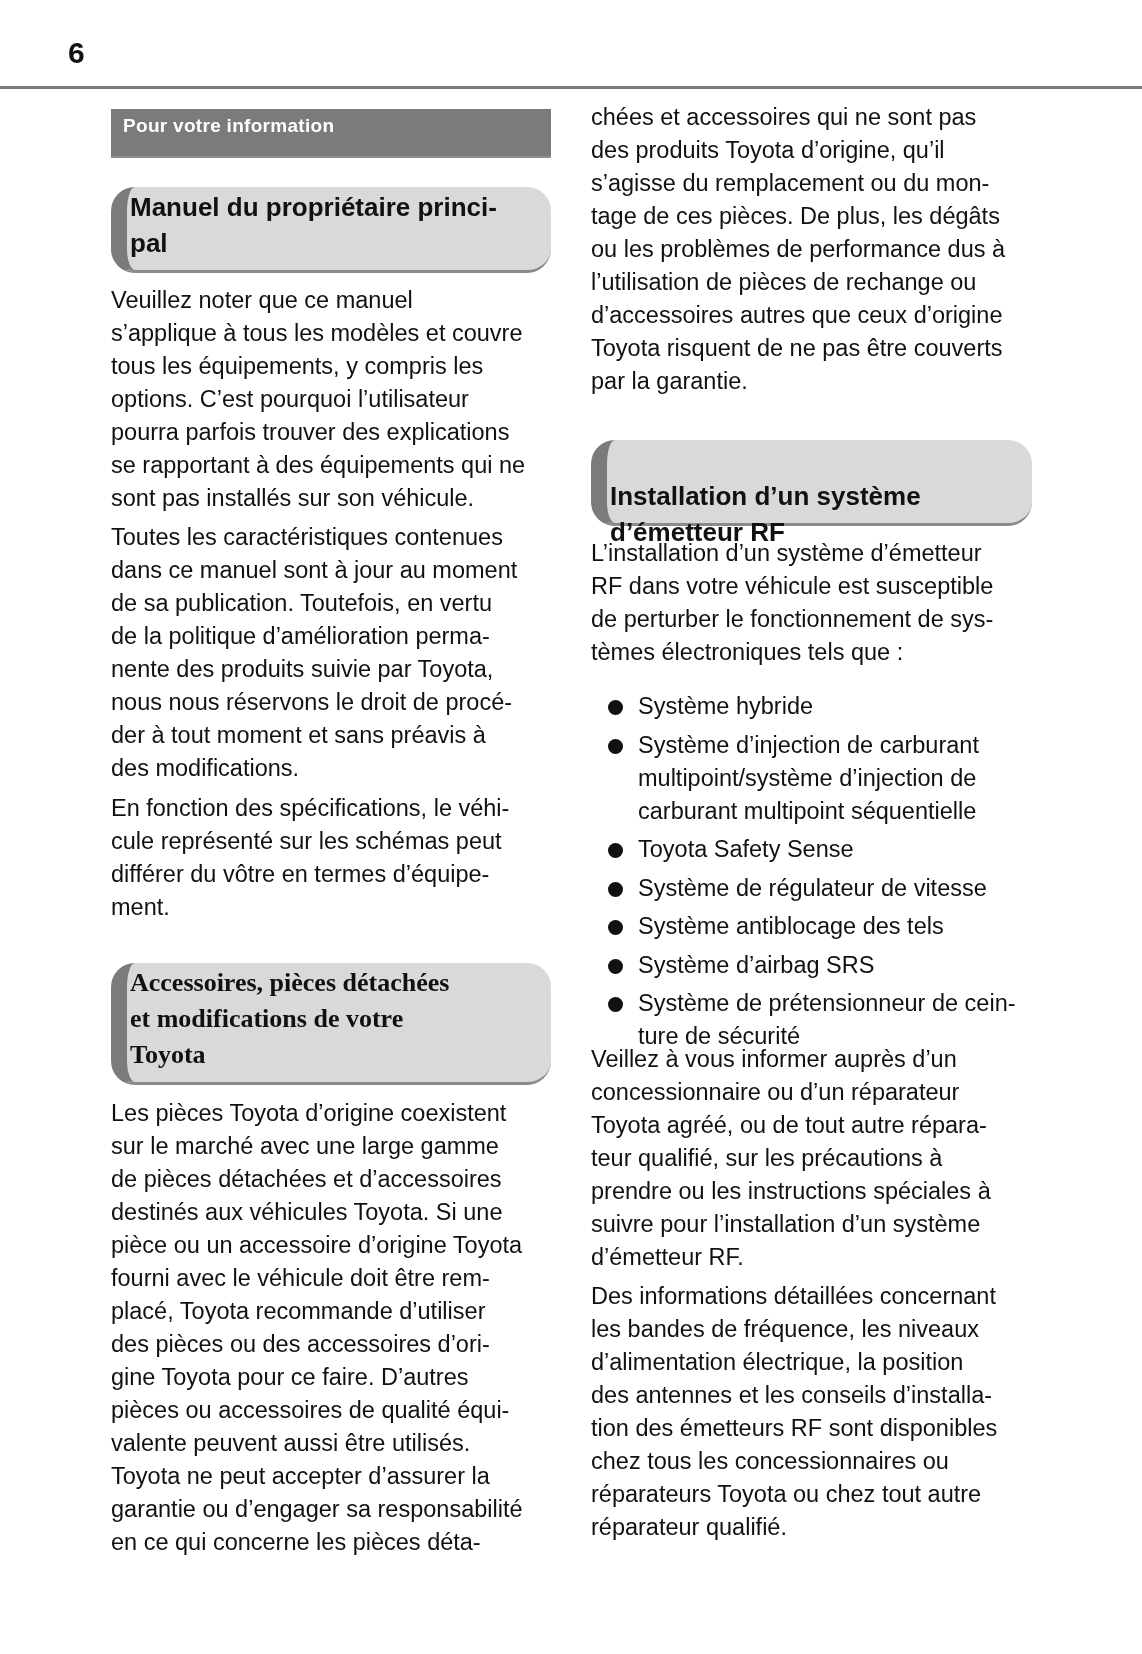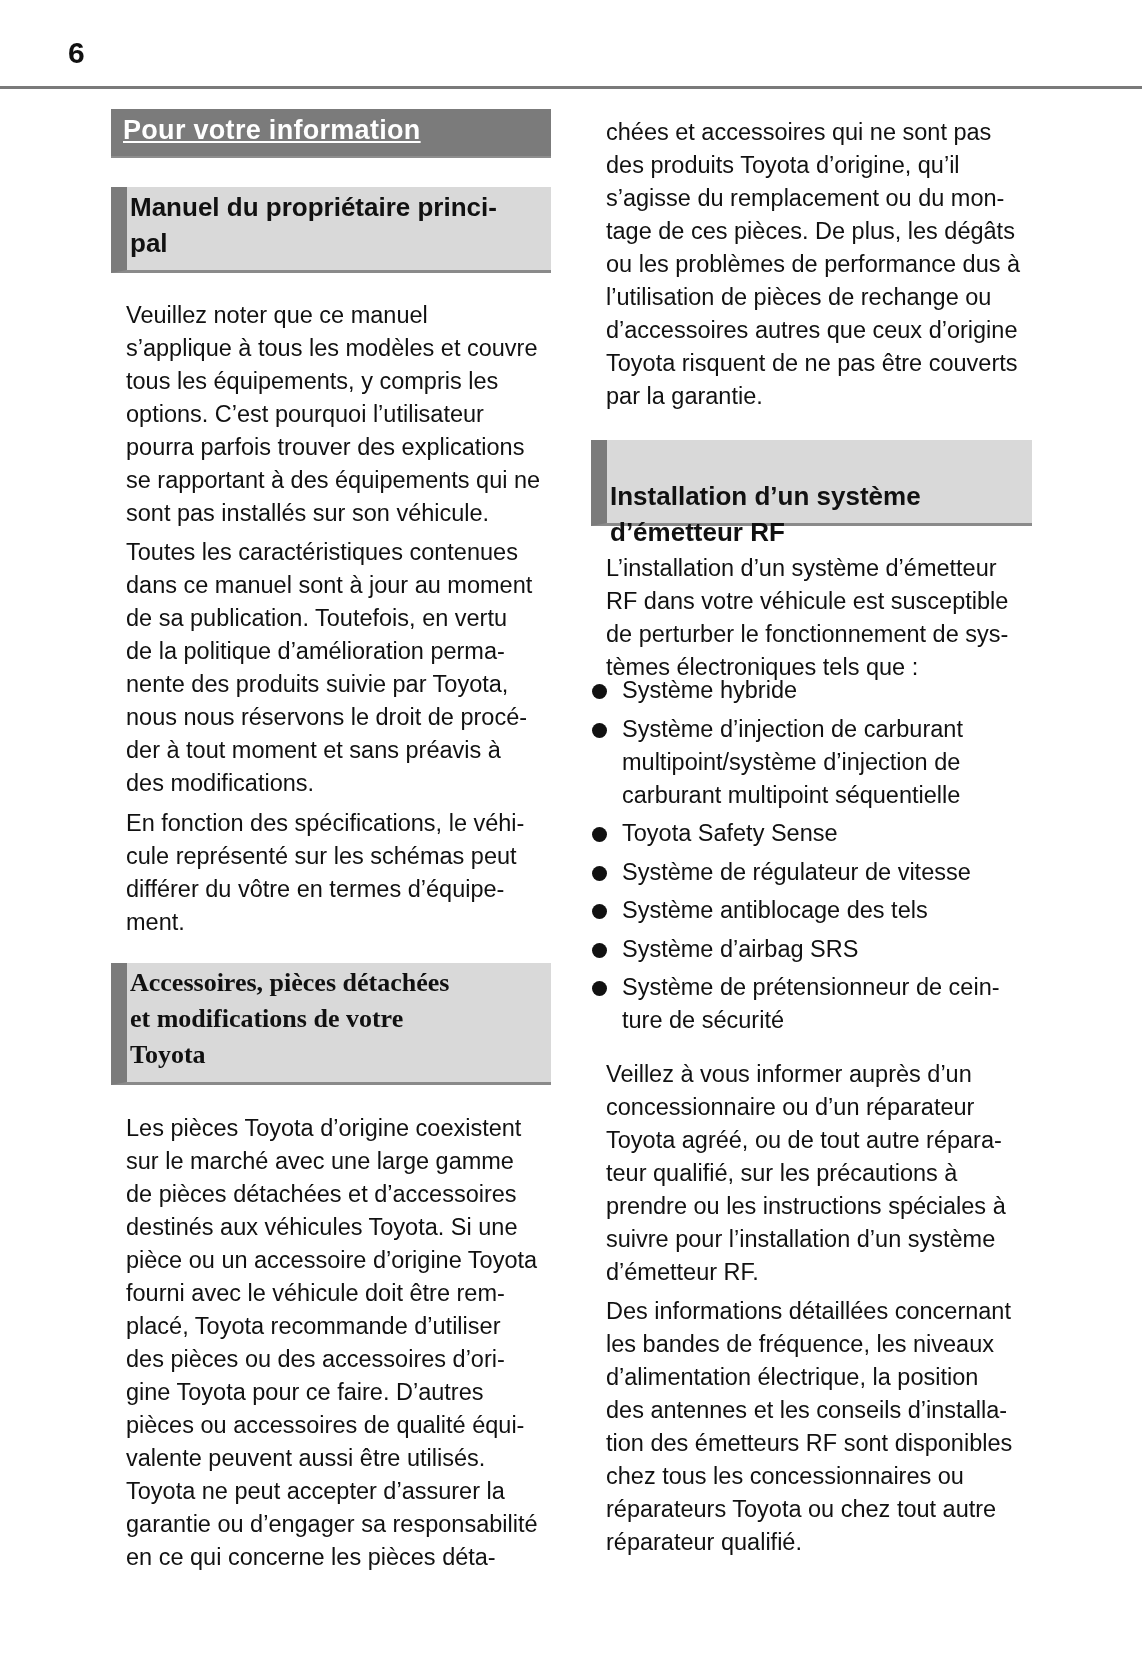--- a/index.html
+++ b/index.html
@@ -16,37 +16,38 @@
     background: #7a7a7a;
   }
 
   .chapter-bar {
     position: absolute; left: 111px; top: 109px; width: 440px; height: 49px;
     background: #7b7b7b; box-sizing: border-box;
     border-bottom: 2px solid #8e8e8e;
   }
   .chapter-bar span {
     position: absolute; left: 12px; top: 6px;
-    font-size: 27px; font-weight: bold; color: #ffffff; letter-spacing: 0.3px; text-decoration: underline;
+    font-size: 19px; font-weight: bold; color: #ffffff; letter-spacing: 0.3px;
   }
 
   .section-head {
     position: absolute; background: #d9d9d9; box-sizing: border-box;
     border-left: 16px solid #7b7b7b; border-bottom: 3px solid #8a8a8a;
     padding: 2px 8px 0 3px;
+    border-radius: 24px;
   }
   .section-head span {
     display: block; font-size: 26px; font-weight: bold; line-height: 36px; color: #111;
   }
 
   .para {
     position: absolute; font-size: 23.5px; line-height: 33px; color: #111;
-    margin: 15px; white-space: pre-line;
+    margin: 0; white-space: pre-line;
   }
-  .bullets { position: absolute; margin: 0; padding: 0; list-style: none; }
+  .bullets { position: absolute; margin: 16px; padding: 0; list-style: none; }
   .bullets li {
     position: relative; padding-left: 31px; font-size: 23.5px; line-height: 33px;
     margin-bottom: 5.5px; white-space: pre-line;
   }
   .bullets li .dot {
     position: absolute; left: 1px; top: 10px; width: 15px; height: 15px;
     border-radius: 50%; background: #111;
   }
 </style>
 </head>

